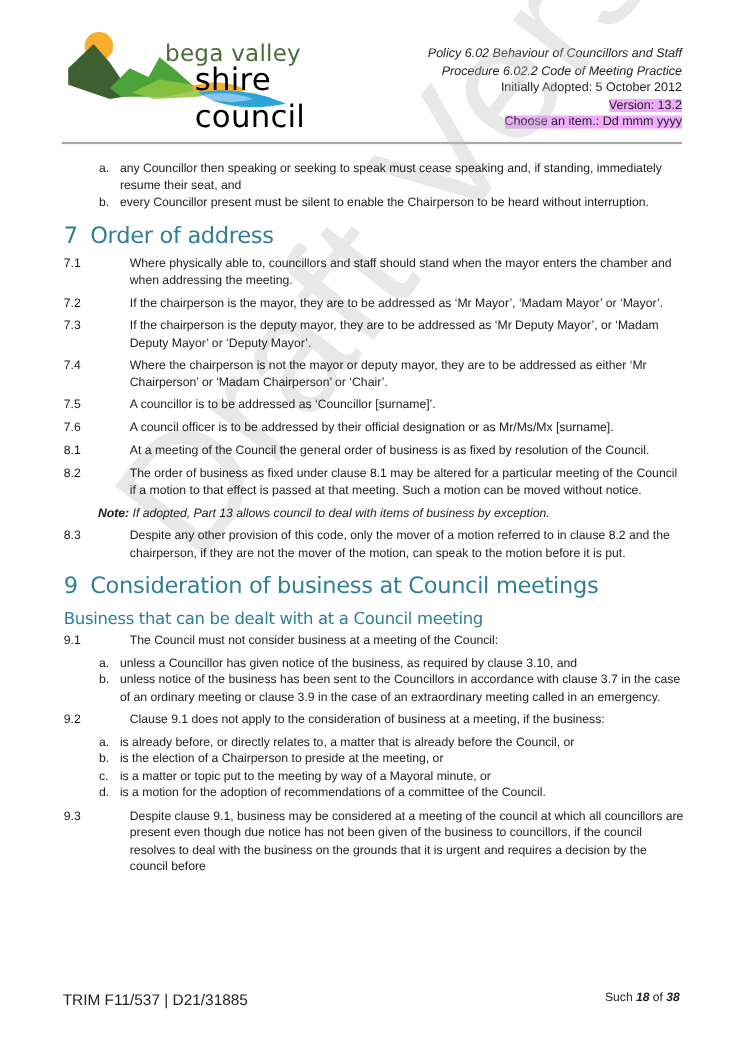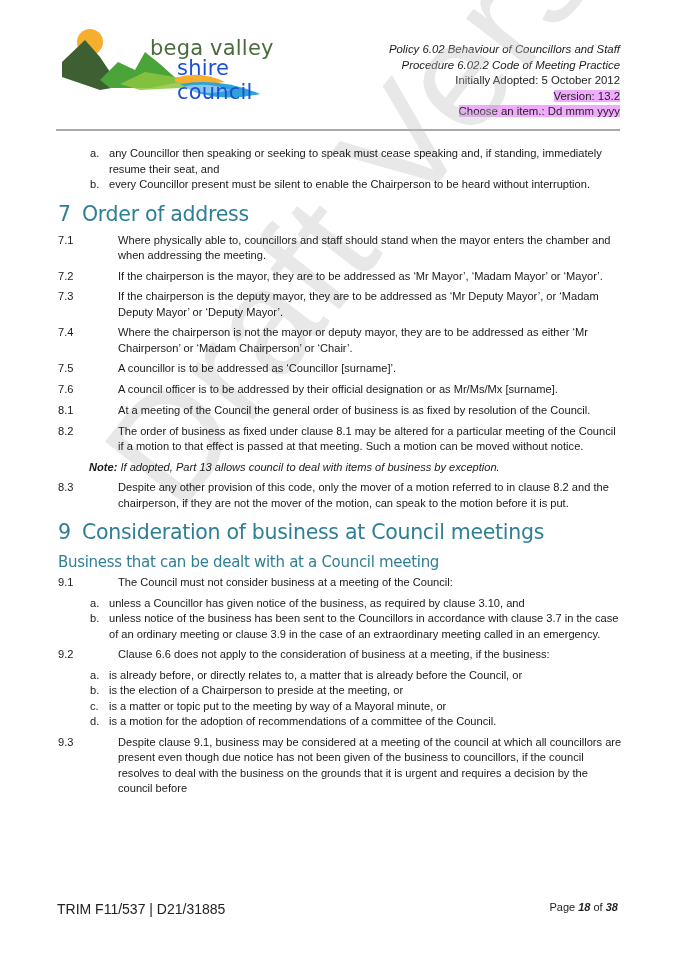--- a/index.html
+++ b/index.html
@@ -3,21 +3,21 @@
 <meta charset="utf-8">
 <style>
   html, body { margin: 0; padding: 0; background: #ffffff; }
   body {
     width: 675px; height: 953px; position: relative; overflow: hidden;
     font-family: "Liberation Sans", sans-serif; color: #1a1a1a;
   }
   .logo { position: absolute; left: 60px; top: 22px; width: 225px; height: 80px; }
   .logo svg { position: absolute; left: 0; top: 0; }
   .logo-text1 { position: absolute; left: 90px; top: 14px; font-size: 21px; color: #4a6b3c; letter-spacing: 0.2px; font-family: "DejaVu Sans", sans-serif; }
-  .logo-text2 { position: absolute; left: 117px; top: 34px; font-size: 21px; color: #1d4ed8; letter-spacing: 0.2px; font-family: "DejaVu Sans", sans-serif; }
+  .logo-text2 { position: absolute; left: 117px; top: 34px; font-size: 28px; color: #000000; letter-spacing: 0.2px; font-family: "DejaVu Sans", sans-serif; }
 
   .header-right { position: absolute; right: 55px; top: 42px; text-align: right; font-size: 11.4px; line-height: 15.5px; color: #222; }
   .header-right .it { font-style: italic; text-align: right; }
   .hl { background: #f0abfc; }
 
   .rule { position: absolute; left: 56px; width: 564px; top: 129px; border-top: 2px solid #a9a9a9; }
 
   .content { position: absolute; left: 58px; top: 146px; width: 565px; font-size: 11.1px; line-height: 15.5px; }
   .alpha { display: flex; margin-left: 32px; }
   .alpha .lt { width: 19px; flex: none; }
@@ -137,21 +137,21 @@
       <span class="lt">a.</span>
       <span class="tx">unless a Councillor has given notice of the business, as required by clause 3.10, and</span>
     </div>
   <div class="alpha">
       <span class="lt">b.</span>
       <span class="tx">unless notice of the business has been sent to the Councillors in accordance with clause 3.7 in the case of an ordinary meeting or clause 3.9 in the case of an extraordinary meeting called in an emergency.</span>
     </div>
 
   <div class="clause">
       <span class="num">9.2</span>
-      <span class="tx">Clause 6.6 does not apply to the consideration of business at a meeting, if the business:</span>
+      <span class="tx">Clause 9.1 does not apply to the consideration of business at a meeting, if the business:</span>
     </div>
   <div style="margin-top:5px;"></div>
   <div class="alpha">
       <span class="lt">a.</span>
       <span class="tx">is already before, or directly relates to, a matter that is already before the Council, or</span>
     </div>
   <div class="alpha">
       <span class="lt">b.</span>
       <span class="tx">is the election of a Chairperson to preside at the meeting, or</span>
     </div>
@@ -165,17 +165,17 @@
     </div>
 
   <div class="clause">
       <span class="num">9.3</span>
       <span class="tx">Despite clause 9.1, business may be considered at a meeting of the council at which all councillors are present even though due notice has not been given of the business to councillors, if the council resolves to deal with the business on the grounds that it is urgent and requires a decision by the council before</span>
     </div>
 </div>
 
 <div class="footer-left">TRIM F11/537 | D21/31885</div>
 <div class="footer-right">
-  <span>Page</span>
+  <span>Such</span>
   <b>18</b>
   <span>of</span>
   <b>38</b>
 </div>
 
 </body></html>

